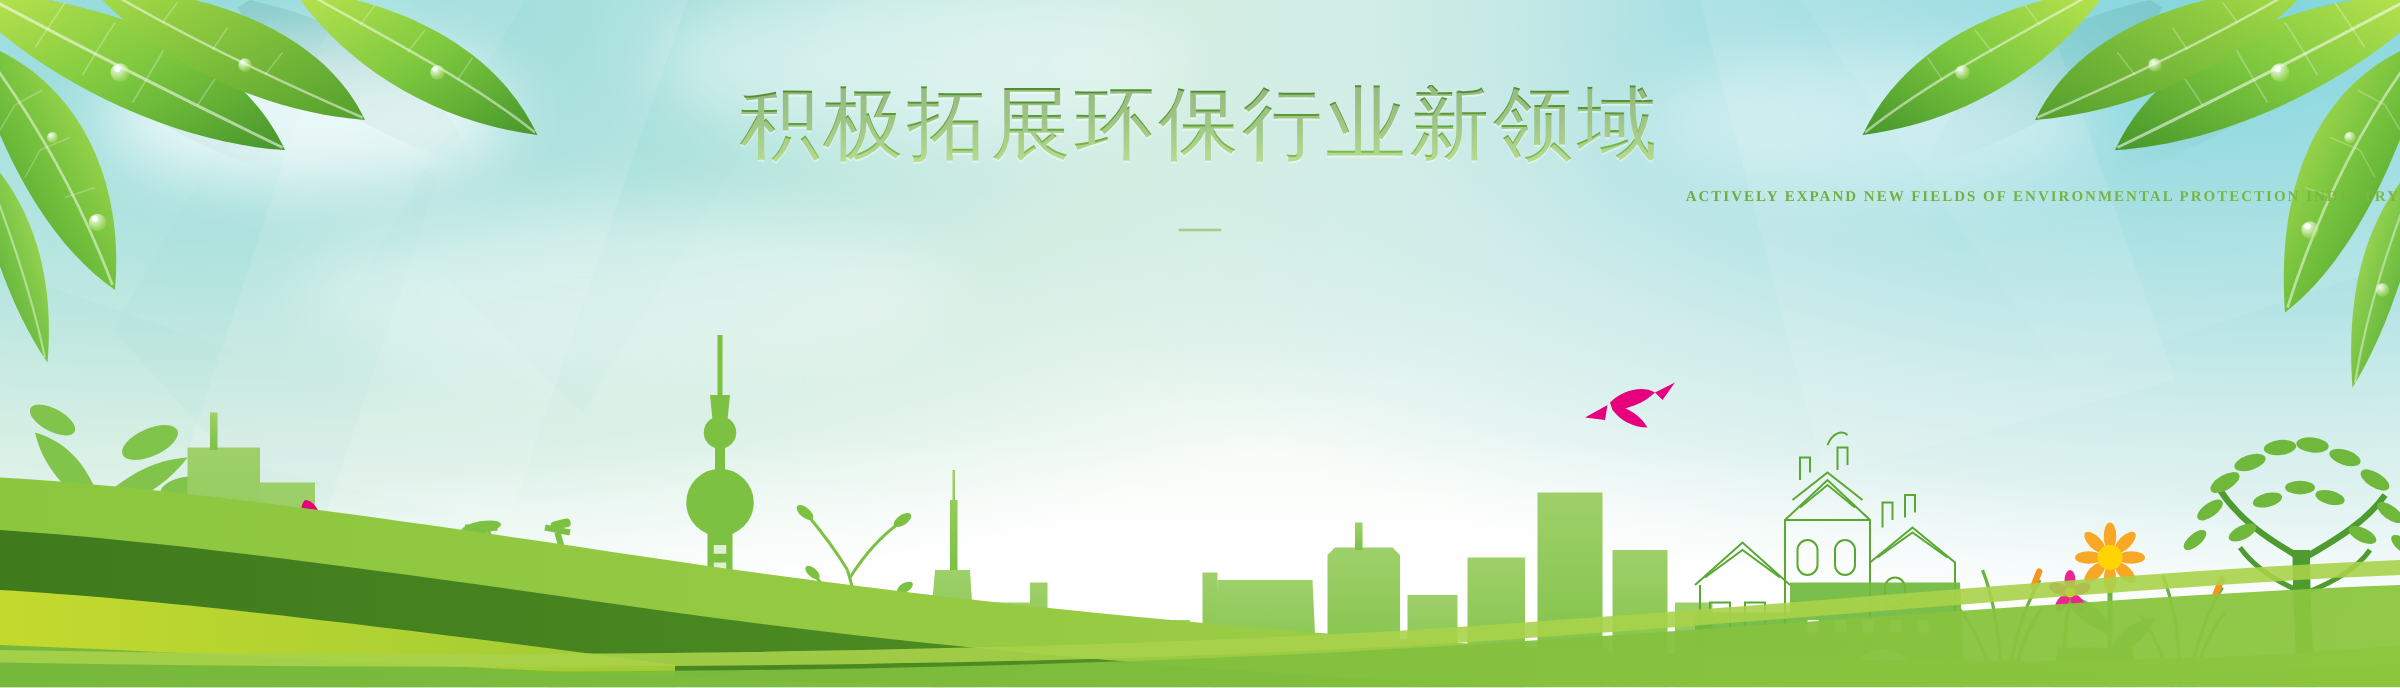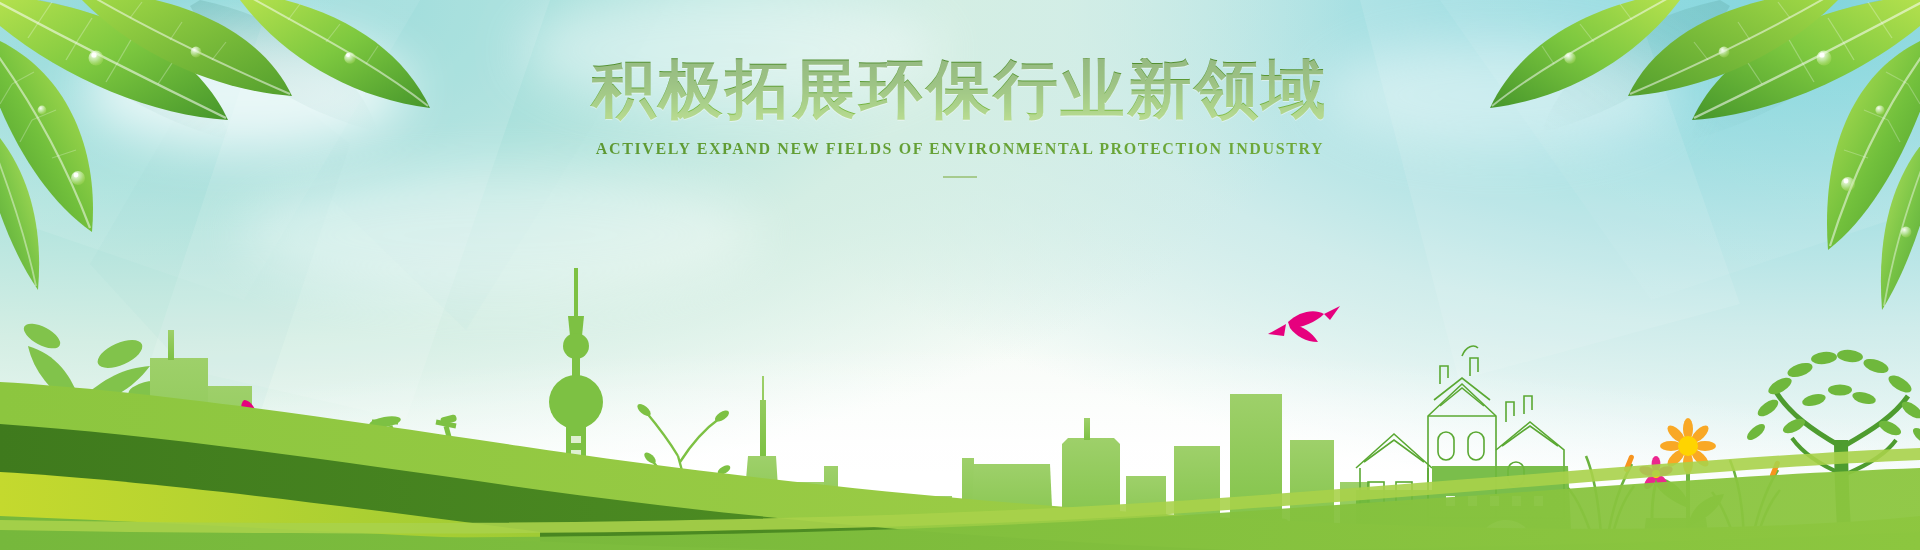--- a/index.html
+++ b/index.html
@@ -47,35 +47,35 @@
   .leaves.left{left:0;}
   .leaves.right{right:0;}
 
   
   .textblock{
     position:absolute;left:0;right:0;top:56px;
     text-align:center;
   }
   .title-cn{
     font-family:"Liberation Serif",serif;
-    font-size:64px;font-weight:700;letter-spacing:3px;
+    font-size:64px;font-weight:400;letter-spacing:3px;
     line-height:1;
     background:linear-gradient(180deg,#4f8c2e 0%,#5b9a33 38%,#76b63f 78%,#8ec64a 100%);
     -webkit-background-clip:text;background-clip:text;
     color:#5d9a33;-webkit-text-fill-color:transparent;
     text-shadow:0 1px 0 rgba(255,255,255,.4);
-    margin:2px;
+    margin:12px;
   }
   .title-en{
     margin:18px 0 0 0;
     font-family:"Liberation Serif",serif;
-    font-size:16px;font-weight:700;letter-spacing:1.6px;
+    font-size:12px;font-weight:700;letter-spacing:1.6px;
     color:#5f9b33;
     background:linear-gradient(90deg,#4b7f2c 0%,#5f9b33 35%,#6faa3a 70%,#7bb840 100%);
-    -webkit-background-clip:text;background-clip:text;-webkit-text-fill-color:transparent;
+    -webkit-background-clip:text;background-clip:text;text-align:right;-webkit-text-fill-color:transparent;
   }
   .divider{
     margin:18px auto 0 auto;
     width:34px;height:2px;
     background:#9dc47e;opacity:.85;
   }
   .subtitle-cn{
     margin:24px 0 0 0;
     font-family:"Liberation Serif",serif;
     font-size:37px;font-weight:700;letter-spacing:2px;

